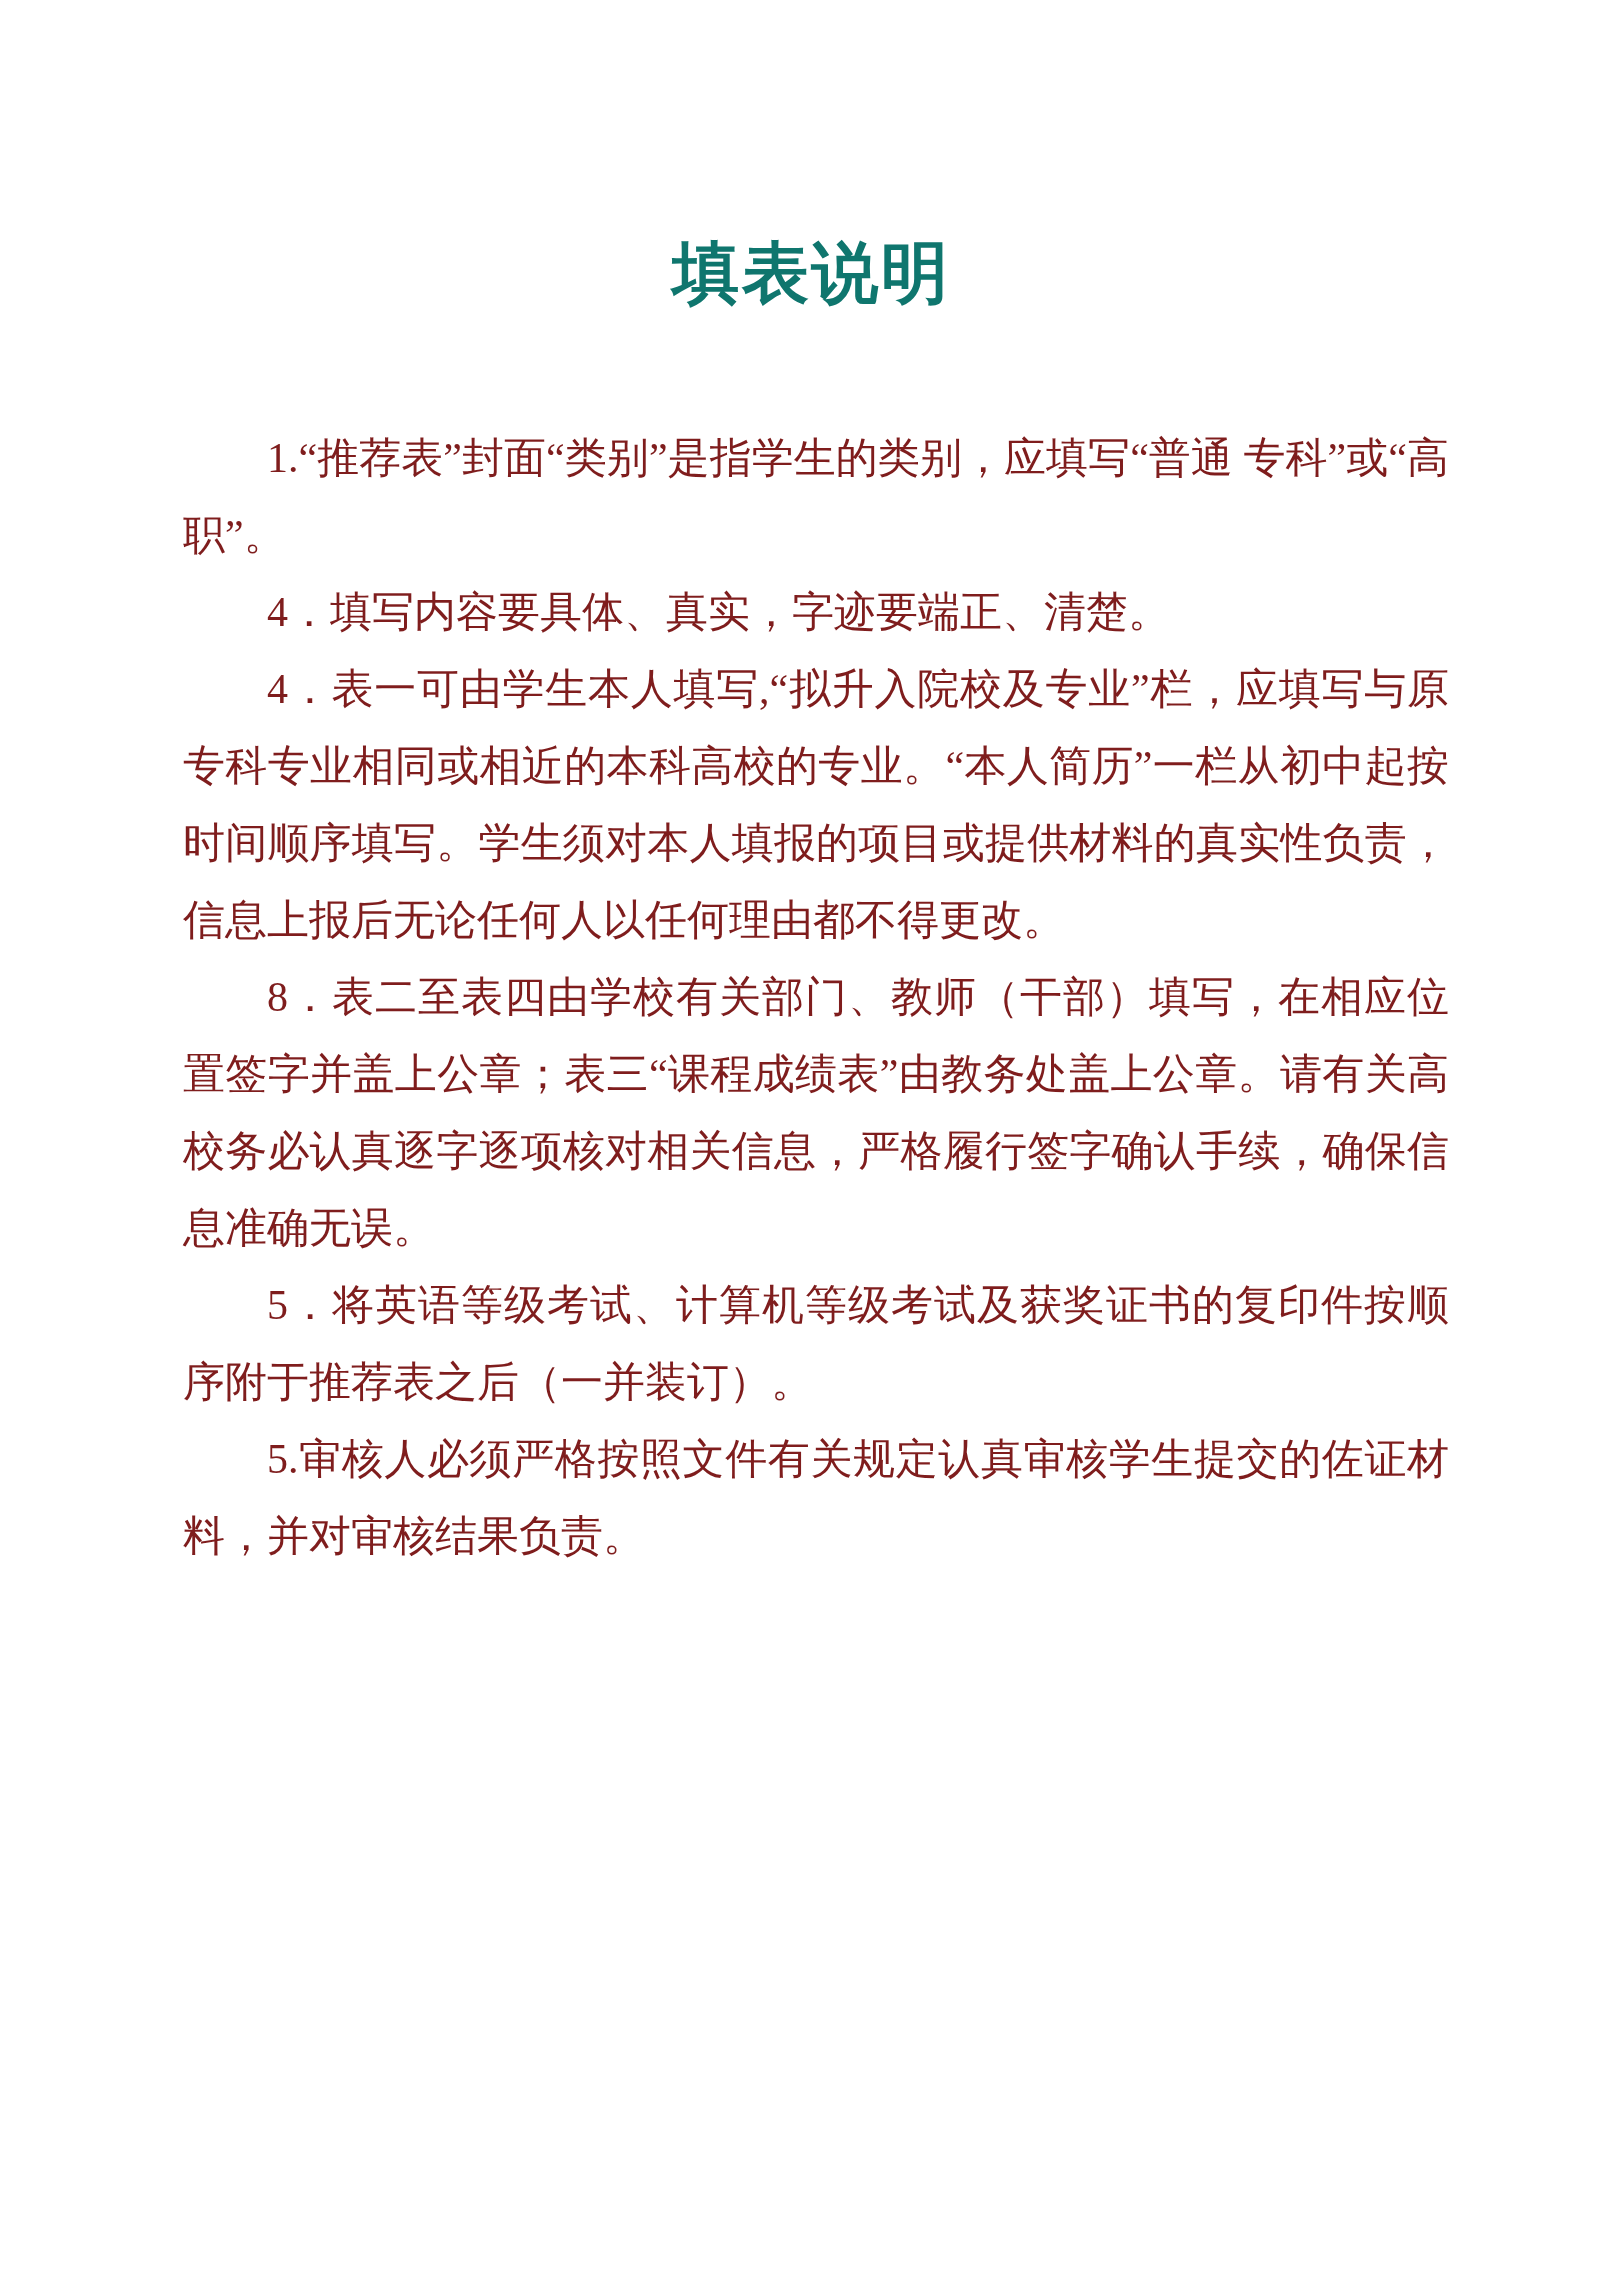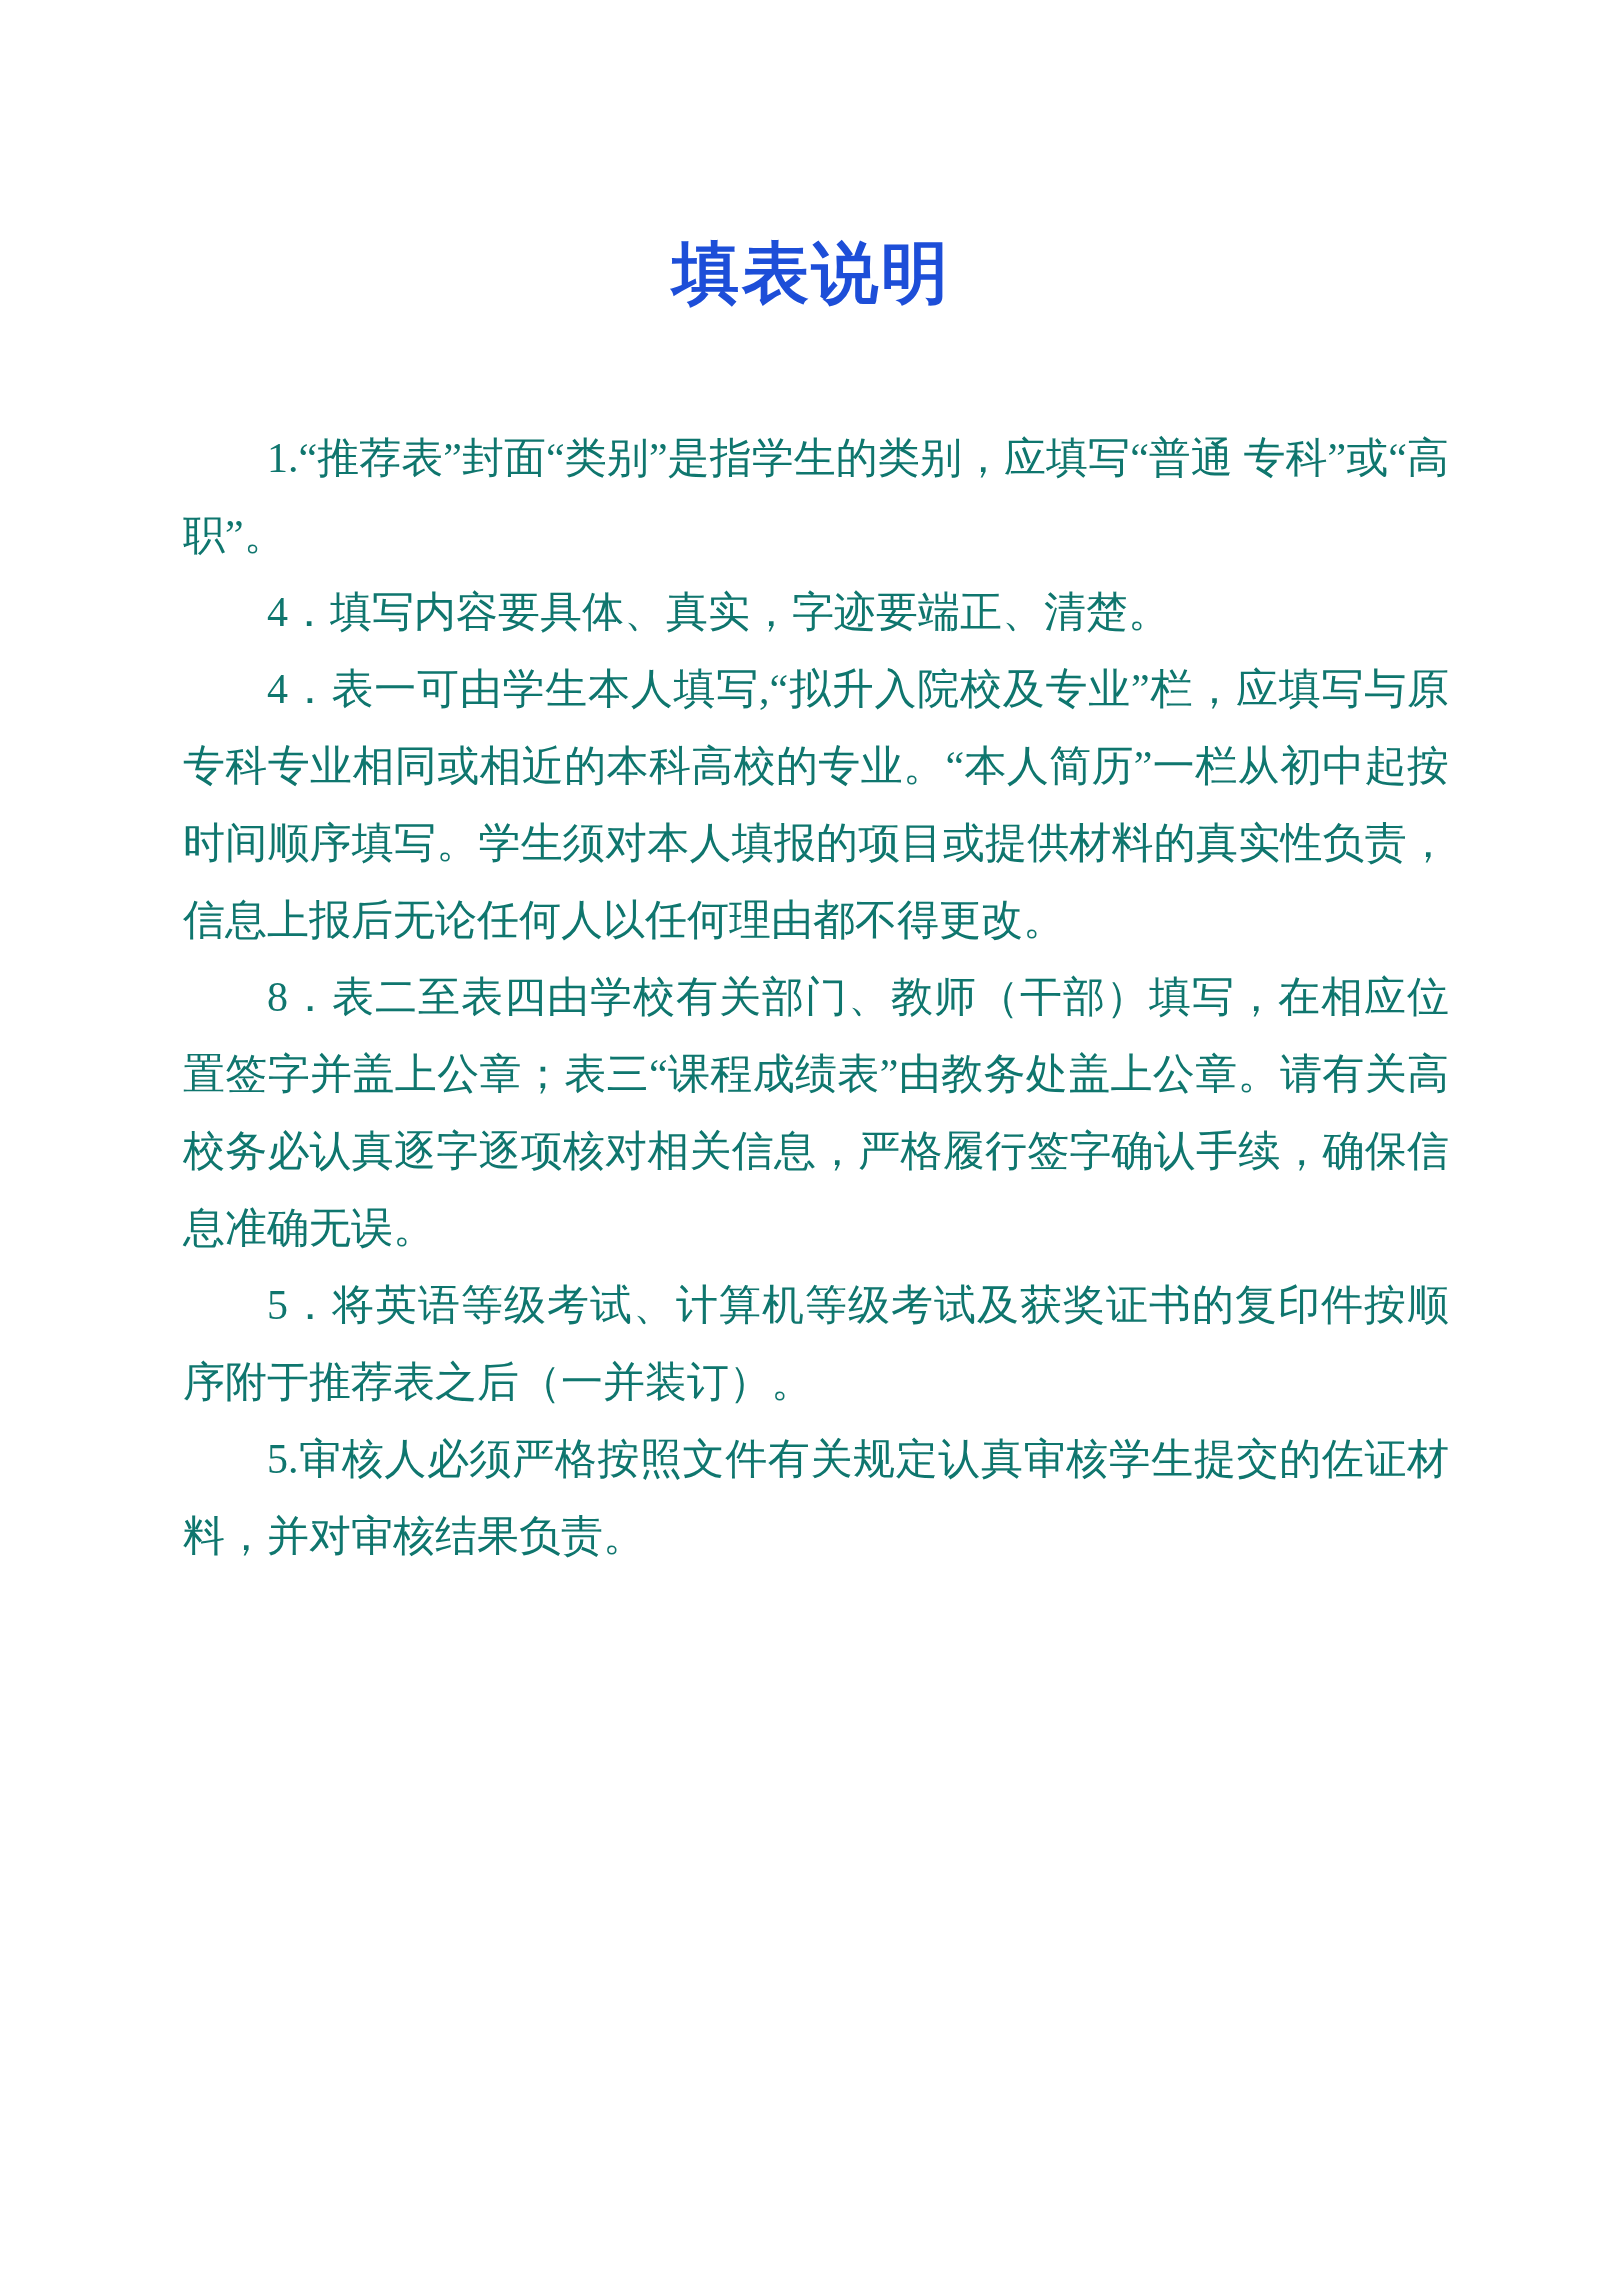--- a/index.html
+++ b/index.html
@@ -24,31 +24,31 @@
     position: absolute;
     top: 230px;
     left: 0;
     width: 1623px;
     margin: 0;
     text-align: center;
     font-size: 67px;
     font-weight: bold;
     line-height: 1.3;
     letter-spacing: 2.6px;
-    color: #1d4ed8;
+    color: #0f766e;
   }
   .content {
     position: absolute;
     top: 420px;
     left: 183px;
     width: 1266px;
     font-size: 42px;
     line-height: 77px;
     text-align: justify;
-    color: #0f766e;
+    color: #7f1d1d;
   }
   .content p {
     margin: 0;
     padding: 0;
     text-indent: 2em;
     word-break: break-all;
     overflow-wrap: break-word;
   }
 </style>
 </head>

